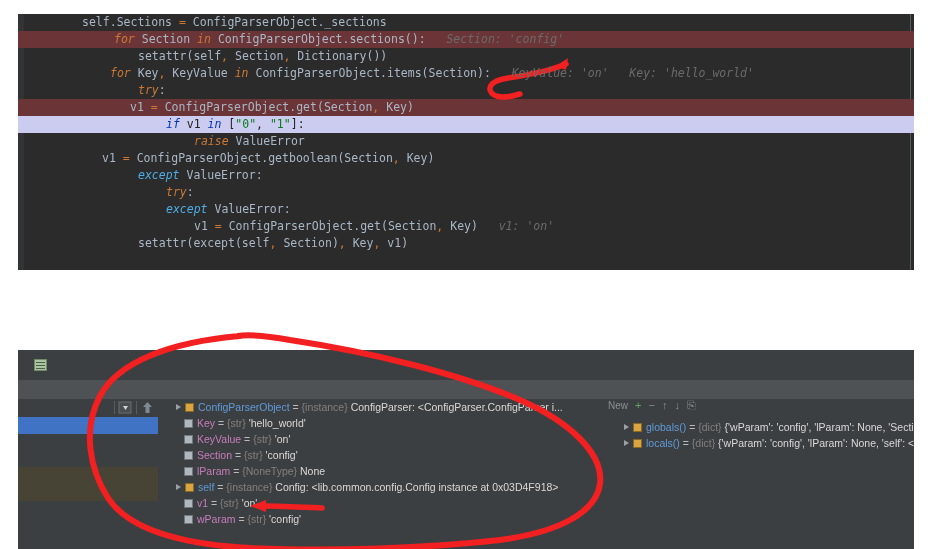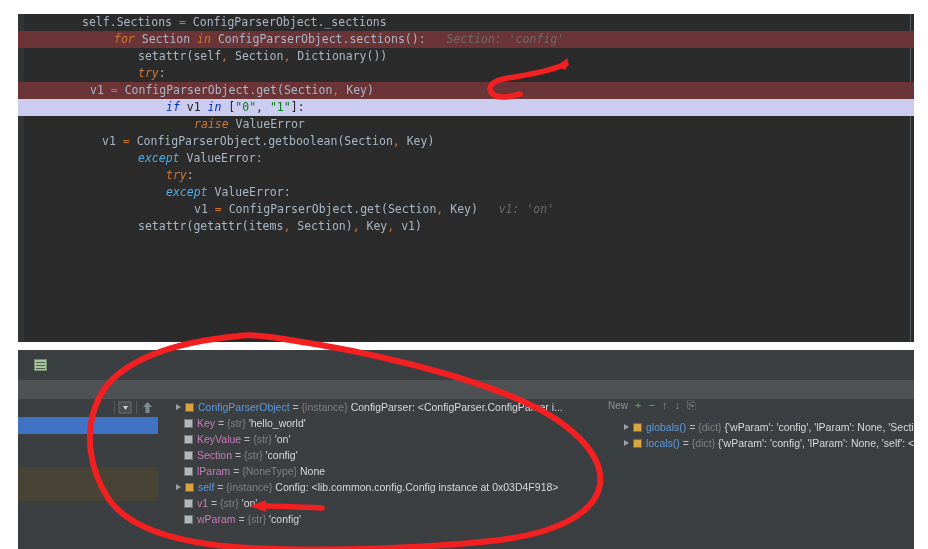--- a/index.html
+++ b/index.html
@@ -7,21 +7,21 @@
     width:928px;height:549px;
     background:#ffffff;
     font-family:"DejaVu Sans Mono", monospace;
     overflow:hidden;
     position:relative;
   }
   #root{position:absolute;left:0;top:0;width:928px;height:549px;overflow:hidden;background:#fff;}
 
   
   .editor{
-    position:absolute;left:18px;top:14px;width:896px;height:328px;
+    position:absolute;left:18px;top:14px;width:896px;height:256px;
     background:#2b2b2b;overflow:hidden;
   }
   .gutter-strip{position:absolute;left:0;top:0;width:6px;height:336px;background:#313335;}
   .right-guide{position:absolute;left:892px;top:0;width:1px;height:336px;background:#555a5e;}
   .code{position:absolute;left:0;top:0;width:896px;}
   .ln{
     position:relative;height:17px;line-height:17px;
     font-size:11.5px;white-space:pre;color:#a9b7c6;
     font-family:"DejaVu Sans Mono", monospace;
     letter-spacing:0px;
@@ -134,30 +134,31 @@
 
 <div id="root">
 
   <div class="editor">
     <div class="gutter-strip"></div>
     <div class="right-guide"></div>
     <div class="code" id="code-lines">
         <div class="ln"><span class="txt" style="padding-left: 64px;"><span class="id">self</span><span class="id">.Sections </span><span class="kw2">=</span><span class="id"> ConfigParserObject._sections</span></span></div>
         <div class="ln bp"><span class="txt" style="padding-left: 96px;"><span class="kw">for</span><span class="id"> Section </span><span class="kw">in</span><span class="id"> ConfigParserObject.sections()</span><span class="op">:</span><span class="hint">   Section: 'config'</span></span></div>
         <div class="ln"><span class="txt" style="padding-left: 120px;"><span class="id">setattr(self</span><span class="kw2">,</span><span class="id"> Section</span><span class="kw2">,</span><span class="id"> Dictionary())</span></span></div>
+        <div class="ln"><span class="txt" style="padding-left: 92px;"><span class="kw">for</span><span class="id"> Key</span><span class="kw2">,</span><span class="id"> KeyValue </span><span class="kw">in</span><span class="id"> ConfigParserObject.items(Section)</span><span class="op">:</span><span class="hint">   KeyValue: 'on'   Key: 'hello_world'</span></span></div>
         <div class="ln"><span class="txt" style="padding-left: 120px;"><span class="kw">try</span><span class="op">:</span></span></div>
-        <div class="ln bp"><span class="txt" style="padding-left: 72px;"><span class="id">v1 </span><span class="kw2">=</span><span class="id"> ConfigParserObject.get(Section</span><span class="kw2">,</span><span class="id"> Key)</span></span></div>
+        <div class="ln bp"><span class="txt" style="padding-left: 112px;"><span class="id">v1 </span><span class="kw2">=</span><span class="id"> ConfigParserObject.get(Section</span><span class="kw2">,</span><span class="id"> Key)</span></span></div>
         <div class="ln cur"><span class="txt" style="padding-left: 148px;"><span class="kw">if</span><span class="id"> v1 </span><span class="kw">in</span><span class="id"> [</span><span class="str">"0"</span><span class="id">, </span><span class="str">"1"</span><span class="id">]:</span></span></div>
         <div class="ln"><span class="txt" style="padding-left: 176px;"><span class="kw">raise</span><span class="id"> ValueError</span></span></div>
         <div class="ln"><span class="txt" style="padding-left: 84px;"><span class="id">v1 </span><span class="kw2">=</span><span class="id"> ConfigParserObject.getboolean(Section</span><span class="kw2">,</span><span class="id"> Key)</span></span></div>
         <div class="ln"><span class="txt" style="padding-left: 120px;"><span class="blue-kw">except</span><span class="id"> ValueError</span><span class="op">:</span></span></div>
         <div class="ln"><span class="txt" style="padding-left: 148px;"><span class="kw">try</span><span class="op">:</span></span></div>
         <div class="ln"><span class="txt" style="padding-left: 148px;"><span class="blue-kw">except</span><span class="id"> ValueError</span><span class="op">:</span></span></div>
         <div class="ln"><span class="txt" style="padding-left: 176px;"><span class="id">v1 </span><span class="kw2">=</span><span class="id"> ConfigParserObject.get(Section</span><span class="kw2">,</span><span class="id"> Key)</span><span class="hint">   v1: 'on'</span></span></div>
-        <div class="ln"><span class="txt" style="padding-left: 120px;"><span class="id">setattr(getattr(items</span><span class="kw2">,</span><span class="id"> Section)</span><span class="kw2">,</span><span class="id"> Key</span><span class="kw2">,</span><span class="id"> v1)</span></span></div>
+        <div class="ln"><span class="txt" style="padding-left: 120px;"><span class="id">setattr(except(self</span><span class="kw2">,</span><span class="id"> Section)</span><span class="kw2">,</span><span class="id"> Key</span><span class="kw2">,</span><span class="id"> v1)</span></span></div>
       </div>
   </div>
 
   <div class="debug">
 
     <div class="dbg-topbar">
       <span class="mini-icon">
         <i style="top:2px"></i>
           <i style="top:5px"></i>
           <i style="top:8px"></i>

